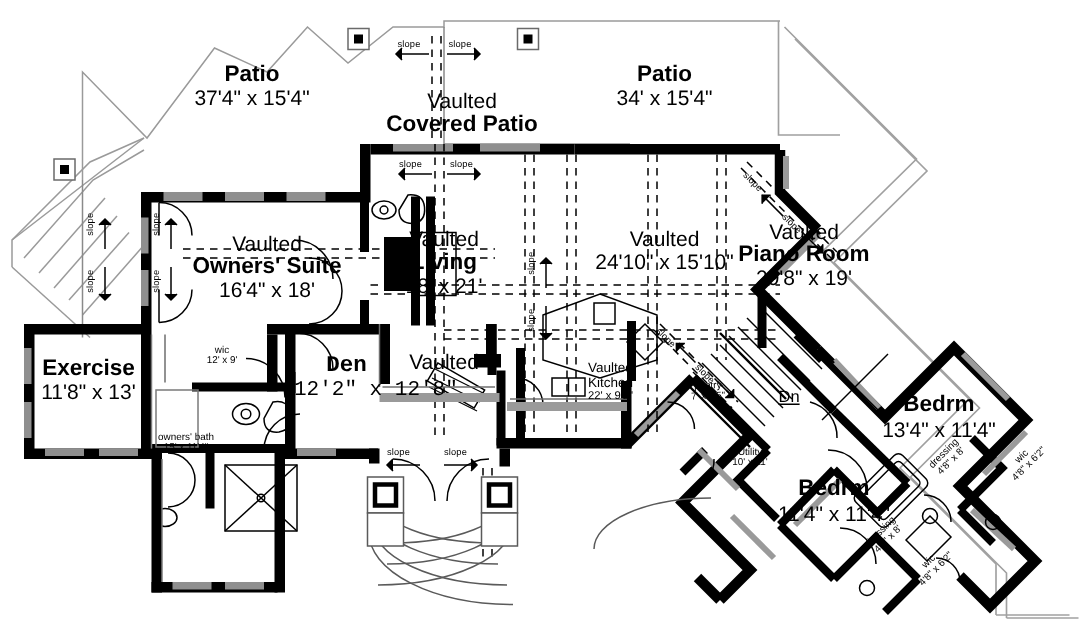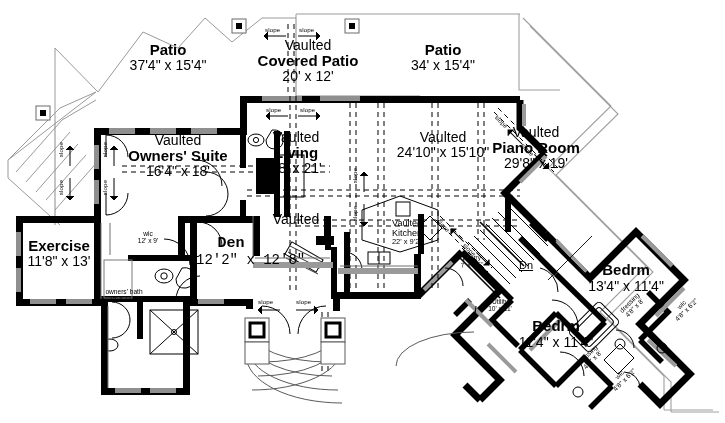--- a/index.html
+++ b/index.html
@@ -1,21 +1,21 @@
 <!DOCTYPE html>
 <html><head>
 <meta charset="utf-8">
 <style>
   html,body{margin:0;padding:0;background:#ffffff;}
   body{font-family:"Liberation Sans",sans-serif;}
   #plan{position:relative;width:725px;height:423px;background:#ffffff;overflow:hidden;}
   #plan svg{position:absolute;left:0;top:0;}
   .lbl{position:absolute;text-align:center;color:#000;line-height:1.08;white-space:nowrap;
        -webkit-font-smoothing:none;}
-  .lbl .v{font-weight:400;}
+  .lbl .v{font-weight:400;margin-top:22px;}
   .lbl .n{font-weight:400;}
   .lbl .d{font-weight:400;}
   .big{font-size:14px;}
   .big .n{font-size:15px;font-weight:700;}
   .big .d{font-size:14px;}
   .sml{font-size:8px;font-weight:700;line-height:1.12;}
   .sml .d{font-weight:400;font-size:7.5px;}
   .tiny{font-size:6.6px;line-height:1.1;}
   .slope{position:absolute;font-size:6.2px;color:#000;letter-spacing:.1px;}
   .rot90{transform:rotate(-90deg);transform-origin:50% 50%;}
@@ -422,21 +422,20 @@
 </svg>
 
 <div class="lbl big" style="left:78px;top:42px;width:180px;">
   <span class="n stack">Patio</span>
   <span class="d stack">37'4" x 15'4"</span>
 </div>
 
 <div class="lbl big" style="left:228px;top:38px;width:160px;">
   <span class="v stack">Vaulted</span>
   <span class="n stack">Covered Patio</span>
-  <span class="d stack">20' x 12'</span>
 </div>
 
 <div class="lbl big" style="left:368px;top:42px;width:150px;">
   <span class="n stack">Patio</span>
   <span class="d stack">34' x 15'4"</span>
 </div>
 
 <div class="lbl big" style="left:118px;top:133px;width:120px;">
   <span class="v stack">Vaulted</span>
   <span class="n stack">Owners' Suite</span>

